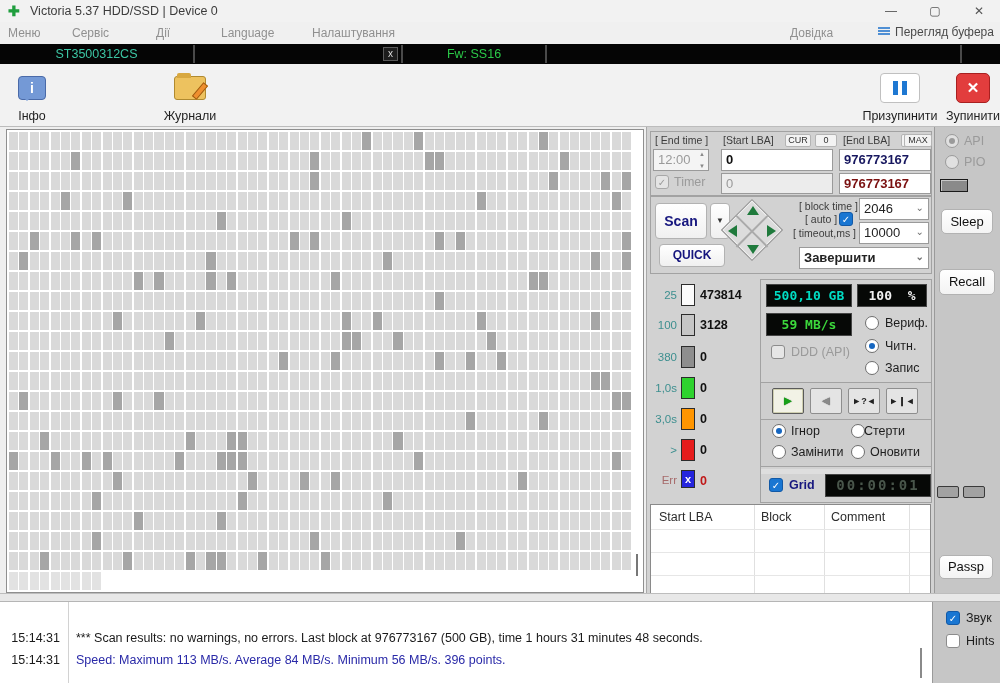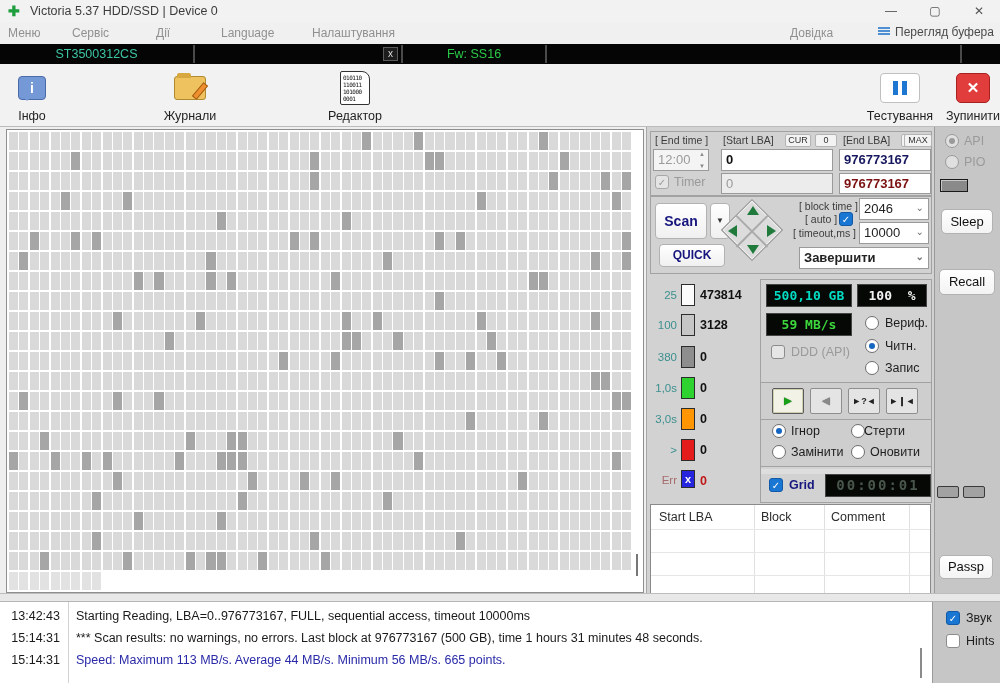--- a/index.html
+++ b/index.html
@@ -143,34 +143,28 @@
         <div class="infoico">i</div>
       </div>
     <div class="tlabel">Інфо</div>
   </div>
   <div class="abs tbtn" style="left:150px">
     <div class="tico">
         <div class="journico"></div>
       </div>
     <div class="tlabel">Журнали</div>
   </div>
-  <div class="abs tbtn" style="left:315px">
-    <div class="tico">
-        <div class="editico">010110 110011 101000 0001</div>
-      </div>
-    <div class="tlabel">Редактор</div>
-  </div>
   <div class="abs tbtn" style="left:860px">
     <div class="tico">
         <div class="pauseico">
           <i></i>
           <i></i>
         </div>
       </div>
-    <div class="tlabel">Тестування</div>
+    <div class="tlabel">Призупинити</div>
   </div>
   <div class="abs tbtn" style="left:933px">
     <div class="tico">
         <div class="stopico">✕</div>
       </div>
     <div class="tlabel">Зупинити</div>
   </div>
 </div>
 
 <div class="abs" id="gridpanel">
@@ -1700,31 +1694,27 @@
   <div class="sbtn" style="left:6px;top:82px;width:52px;height:25px;line-height:23px">Sleep</div>
   <div class="sbtn" style="left:4px;top:142px;width:56px;height:26px;line-height:24px">Recall</div>
   <div class="abs" style="left:2px;top:359px;width:22px;height:12px;background:#a2a2a2;border:1px solid #3a3a3a;border-radius:2px"></div>
   <div class="abs" style="left:28px;top:359px;width:22px;height:12px;background:#a2a2a2;border:1px solid #3a3a3a;border-radius:2px"></div>
   <div class="sbtn" style="left:4px;top:428px;width:54px;height:24px;line-height:22px">Passp</div>
 </div>
 
 <div class="abs" id="splitter"></div>
 <div class="abs" id="logarea">
   <div id="logsep"></div>
-  <div class="logrow" style="top:4px">
-    <span class="logtime">13:42:43</span>
-    <span class="logtext" style="color: rgb(26, 26, 26);">Starting Reading, LBA=0..976773167, FULL, sequential access, timeout 10000ms</span>
-  </div>
   <div class="logrow" style="top:26px">
     <span class="logtime">15:14:31</span>
     <span class="logtext" style="color: rgb(26, 26, 26);">*** Scan results: no warnings, no errors. Last block at 976773167 (500 GB), time 1 hours 31 minutes 48 seconds.</span>
   </div>
   <div class="logrow" style="top:48px">
     <span class="logtime">15:14:31</span>
-    <span class="logtext" style="color: rgb(42, 42, 168);">Speed: Maximum 113 MB/s. Average 44 MB/s. Minimum 56 MB/s. 665 points.</span>
+    <span class="logtext" style="color: rgb(42, 42, 168);">Speed: Maximum 113 MB/s. Average 84 MB/s. Minimum 56 MB/s. 396 points.</span>
   </div>
   <div id="logscroll"></div>
 </div>
 <div class="abs" id="footright">
   <span class="cbox on" style="left:13px;top:9px">✓</span>
   <span class="rlabel" style="left:33px;top:9px">Звук</span>
   <span class="cbox off" style="left:13px;top:32px"></span>
   <span class="rlabel" style="left:33px;top:32px">Hints</span>
 </div>
 

